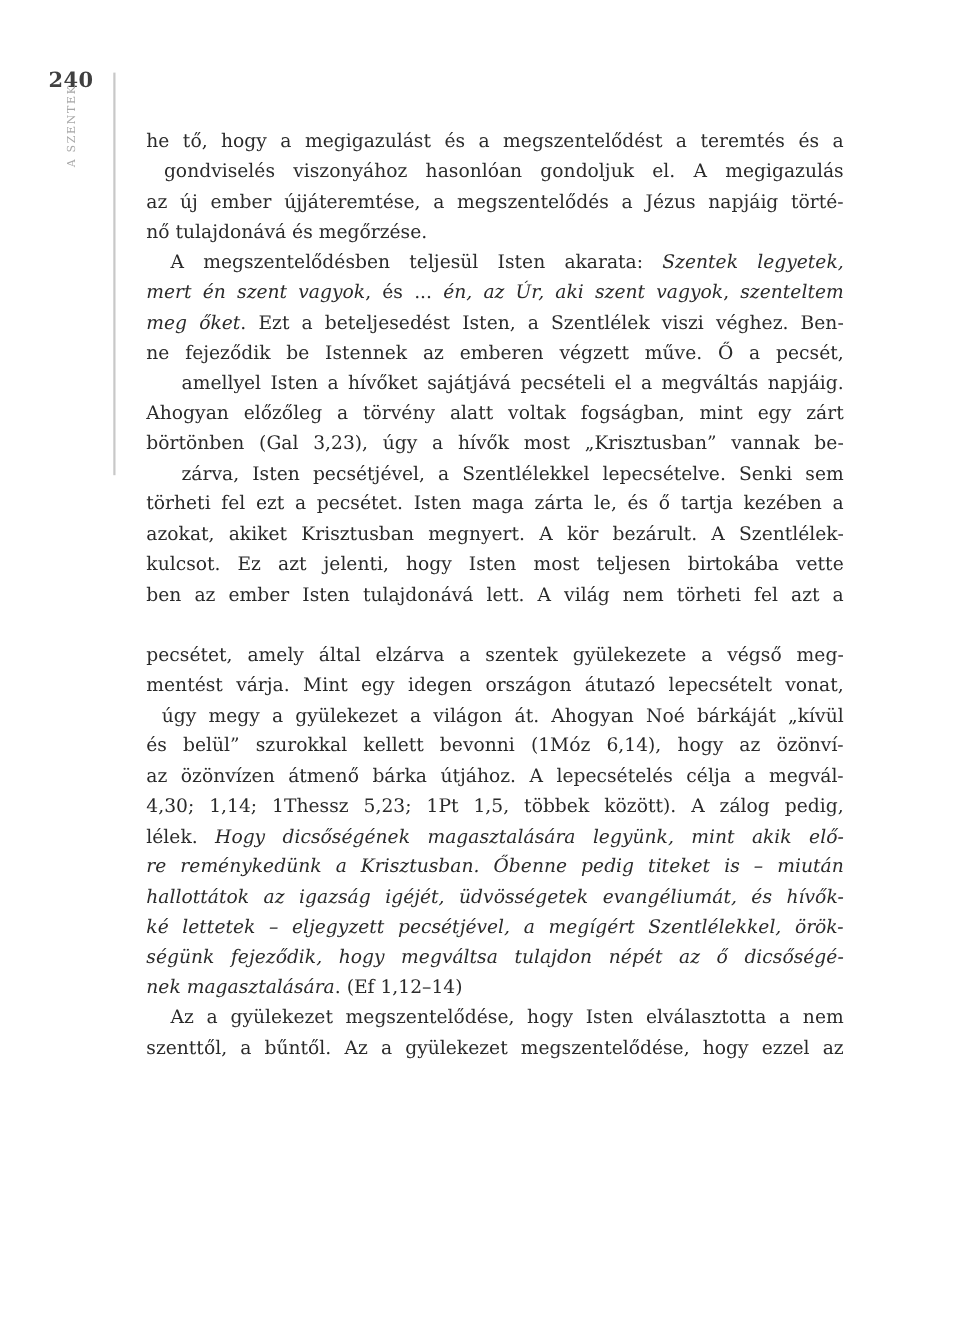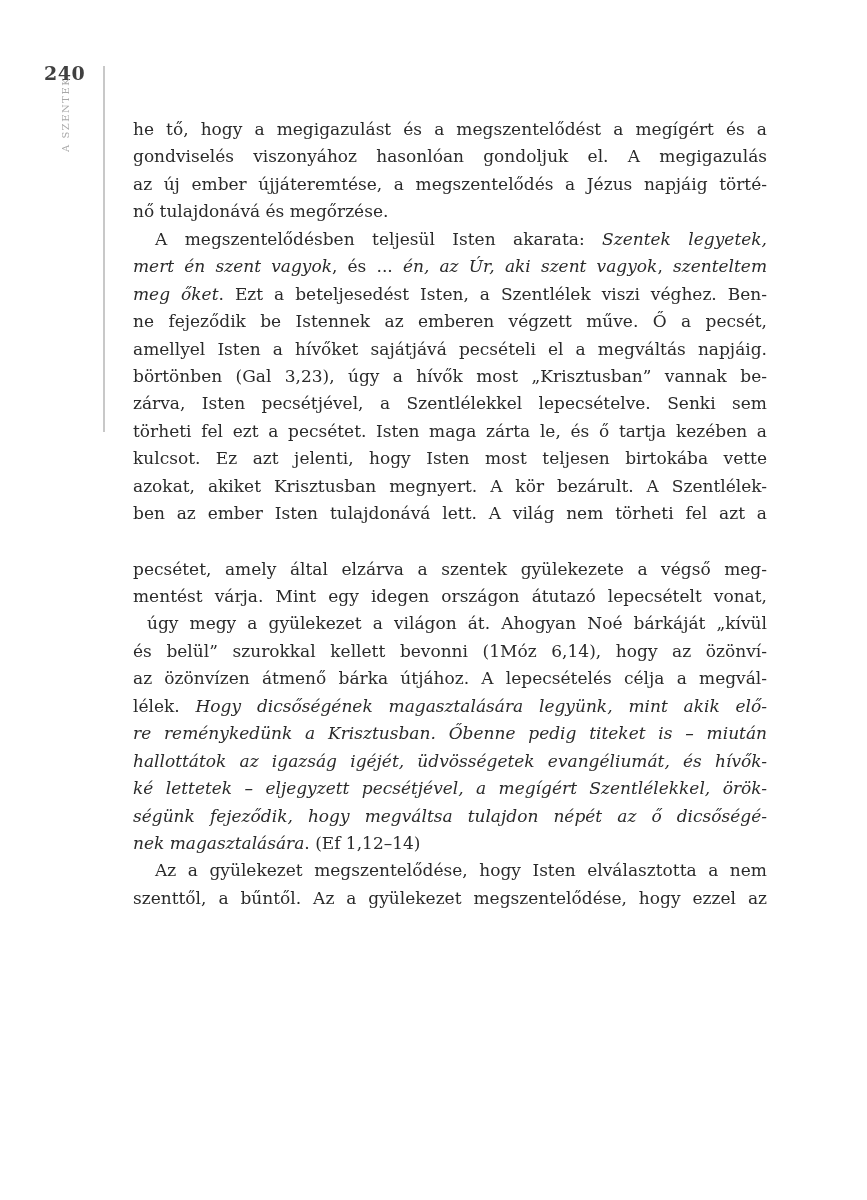--- a/index.html
+++ b/index.html
@@ -72,42 +72,44 @@
   </style>
 </head>
 <body>
 
 <div class="page-number">240</div>
 <div class="vrule"></div>
 <div class="running-head">A SZENTEK</div>
 
 <div class="text-block" id="text-block">
     <div>
-      <span class="line" style="white-space: nowrap;"><span>he tő, hogy a megigazulást és a megszentelődést a megígért és a</span></span>
-      <span class="line" style="white-space: nowrap;"><span>gondviselés viszonyához hasonlóan gondoljuk el. A megigazulás</span></span>
+      <span class="line" style="white-space: nowrap;"><span>he tő, hogy a megigazulást és a megszentelődést a teremtés és a</span></span>
+      <span class="line" style="white-space: nowrap; margin-left: 16px;"><span>gondviselés viszonyához hasonlóan gondoljuk el. A megigazulás</span></span>
       <span class="line" style="white-space: nowrap;"><span>az új ember újjáteremtése, a megszentelődés a Jézus napjáig törté-</span></span>
       <span class="line last" style="white-space: nowrap;"><span>nő tulajdonává és megőrzése.</span></span>
     </div>
     <div>
       <span class="line indent" style="white-space: nowrap;"><span>A megszentelődésben teljesül Isten akarata: </span><span class="seg-i">Szentek legyetek,</span></span>
       <span class="line" style="white-space: nowrap;"><span class="seg-i">mert én szent vagyok</span><span>, és ... </span><span class="seg-i">én, az Úr, aki szent vagyok</span><span>, </span><span class="seg-i">szenteltem</span></span>
       <span class="line" style="white-space: nowrap;"><span class="seg-i">meg őket</span><span>. Ezt a beteljesedést Isten, a Szentlélek viszi véghez. Ben-</span></span>
       <span class="line" style="white-space: nowrap;"><span>ne fejeződik be Istennek az emberen végzett műve. Ő a pecsét,</span></span>
-      <span class="line" style="white-space: nowrap;"><span>amellyel Isten a hívőket sajátjává pecsételi el a megváltás napjáig.</span></span>
+      <span class="line" style="white-space: nowrap; margin-left: 32px;"><span>amellyel Isten a hívőket sajátjává pecsételi el a megváltás napjáig.</span></span>
+      <span class="line" style="white-space: nowrap;"><span>Ahogyan előzőleg a törvény alatt voltak fogságban, mint egy zárt</span></span>
       <span class="line" style="white-space: nowrap;"><span>börtönben (Gal 3,23), úgy a hívők most „Krisztusban” vannak be-</span></span>
-      <span class="line" style="white-space: nowrap;"><span>zárva, Isten pecsétjével, a Szentlélekkel lepecsételve. Senki sem</span></span>
+      <span class="line" style="white-space: nowrap; margin-left: 32px;"><span>zárva, Isten pecsétjével, a Szentlélekkel lepecsételve. Senki sem</span></span>
       <span class="line" style="white-space: nowrap;"><span>törheti fel ezt a pecsétet. Isten maga zárta le, és ő tartja kezében a</span></span>
+      <span class="line" style="white-space: nowrap;"><span>azokat, akiket Krisztusban megnyert. A kör bezárult. A Szentlélek-</span></span>
       <span class="line" style="white-space: nowrap;"><span>kulcsot. Ez azt jelenti, hogy Isten most teljesen birtokába vette</span></span>
-      <span class="line" style="white-space: nowrap;"><span>azokat, akiket Krisztusban megnyert. A kör bezárult. A Szentlélek-</span></span>
       <span class="line" style="white-space: nowrap;"><span>ben az ember Isten tulajdonává lett. A világ nem törheti fel azt a</span></span>
       <span class="line" style="white-space: nowrap; margin-top: 28px;"><span>pecsétet, amely által elzárva a szentek gyülekezete a végső meg-</span></span>
       <span class="line" style="white-space: nowrap;"><span>mentést várja. Mint egy idegen országon átutazó lepecsételt vonat,</span></span>
       <span class="line" style="white-space: nowrap; margin-left: 14px;"><span>úgy megy a gyülekezet a világon át. Ahogyan Noé bárkáját „kívül</span></span>
       <span class="line" style="white-space: nowrap;"><span>és belül” szurokkal kellett bevonni (1Móz 6,14), hogy az özönví-</span></span>
       <span class="line" style="white-space: nowrap;"><span>az özönvízen átmenő bárka útjához. A lepecsételés célja a megvál-</span></span>
+      <span class="line" style="white-space: nowrap;"><span>4,30; 1,14; 1Thessz 5,23; 1Pt 1,5, többek között). A zálog pedig,</span></span>
       <span class="line" style="white-space: nowrap;"><span>lélek. </span><span class="seg-i">Hogy dicsőségének magasztalására legyünk, mint akik elő-</span></span>
       <span class="line" style="white-space: nowrap;"><span class="seg-i">re reménykedünk a Krisztusban. Őbenne pedig titeket is – miután</span></span>
       <span class="line" style="white-space: nowrap;"><span class="seg-i">hallottátok az igazság igéjét, üdvösségetek evangéliumát, és hívők-</span></span>
       <span class="line" style="white-space: nowrap;"><span class="seg-i">ké lettetek – eljegyzett pecsétjével, a megígért Szentlélekkel, örök-</span></span>
       <span class="line" style="white-space: nowrap;"><span class="seg-i">ségünk fejeződik, hogy megváltsa tulajdon népét az ő dicsőségé-</span></span>
       <span class="line last" style="white-space: nowrap;"><span class="seg-i">nek magasztalására</span><span>. (Ef 1,12–14)</span></span>
     </div>
     <div>
       <span class="line indent" style="white-space: nowrap;"><span>Az a gyülekezet megszentelődése, hogy Isten elválasztotta a nem</span></span>
       <span class="line" style="white-space: nowrap;"><span>szenttől, a bűntől. Az a gyülekezet megszentelődése, hogy ezzel az</span></span>

